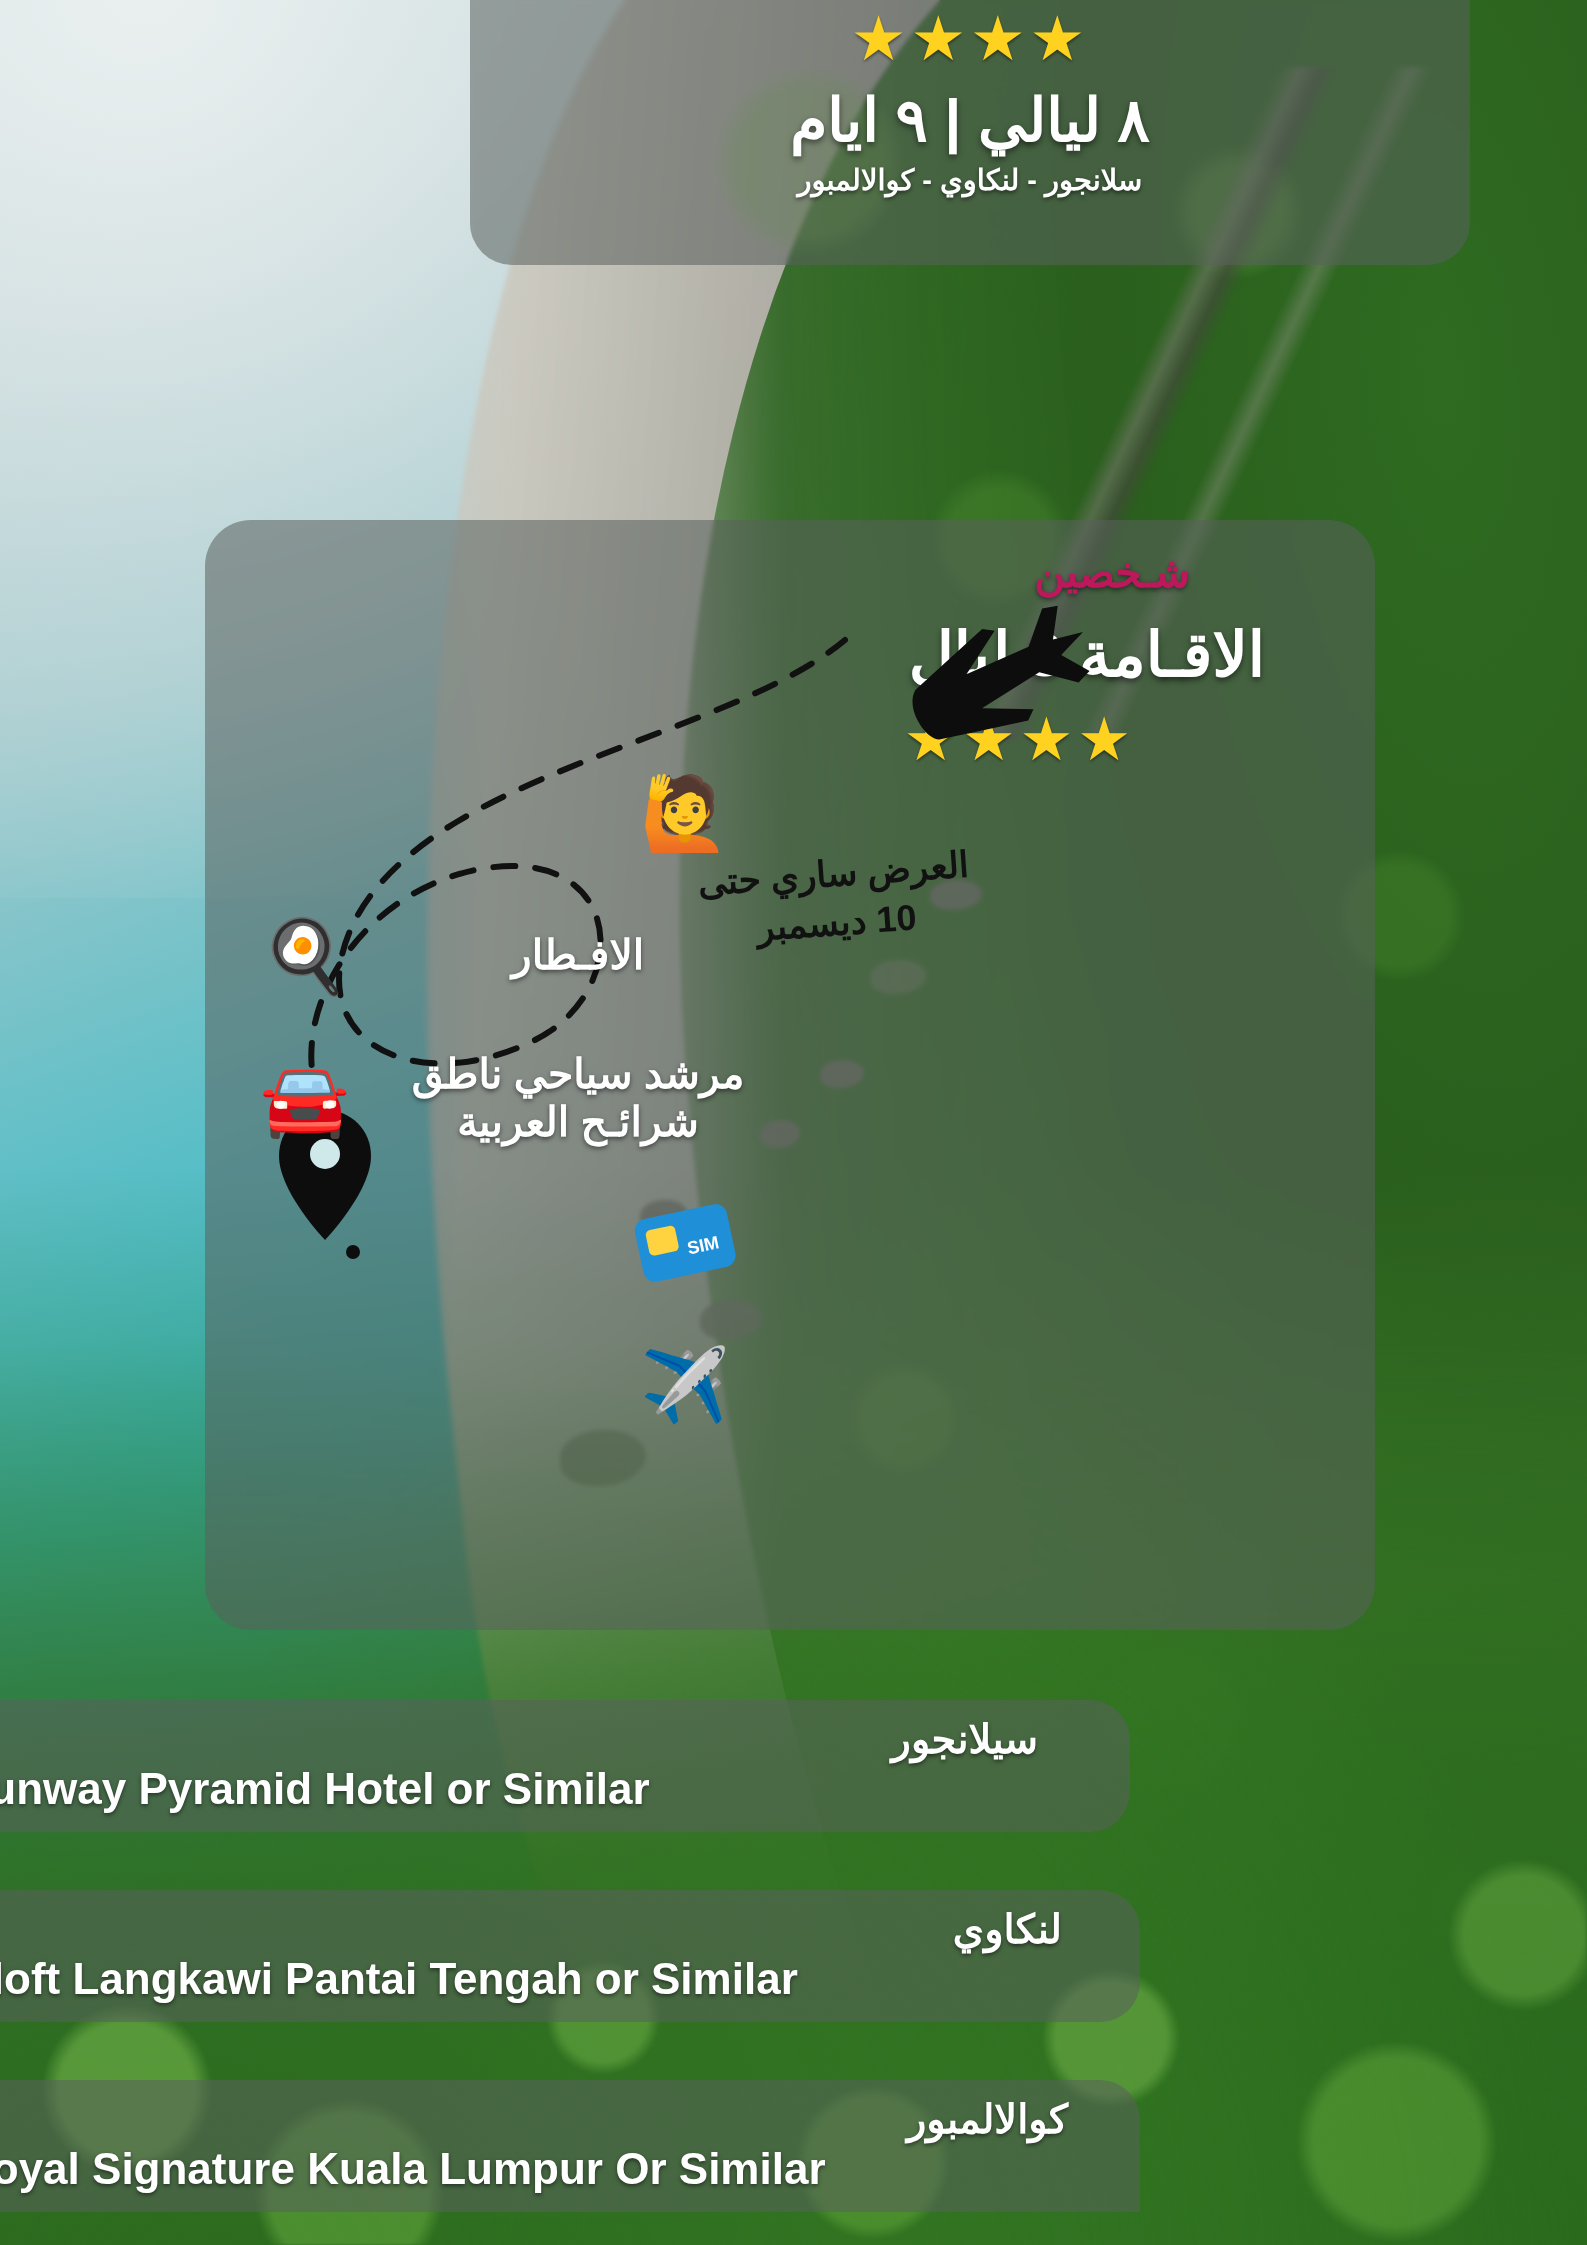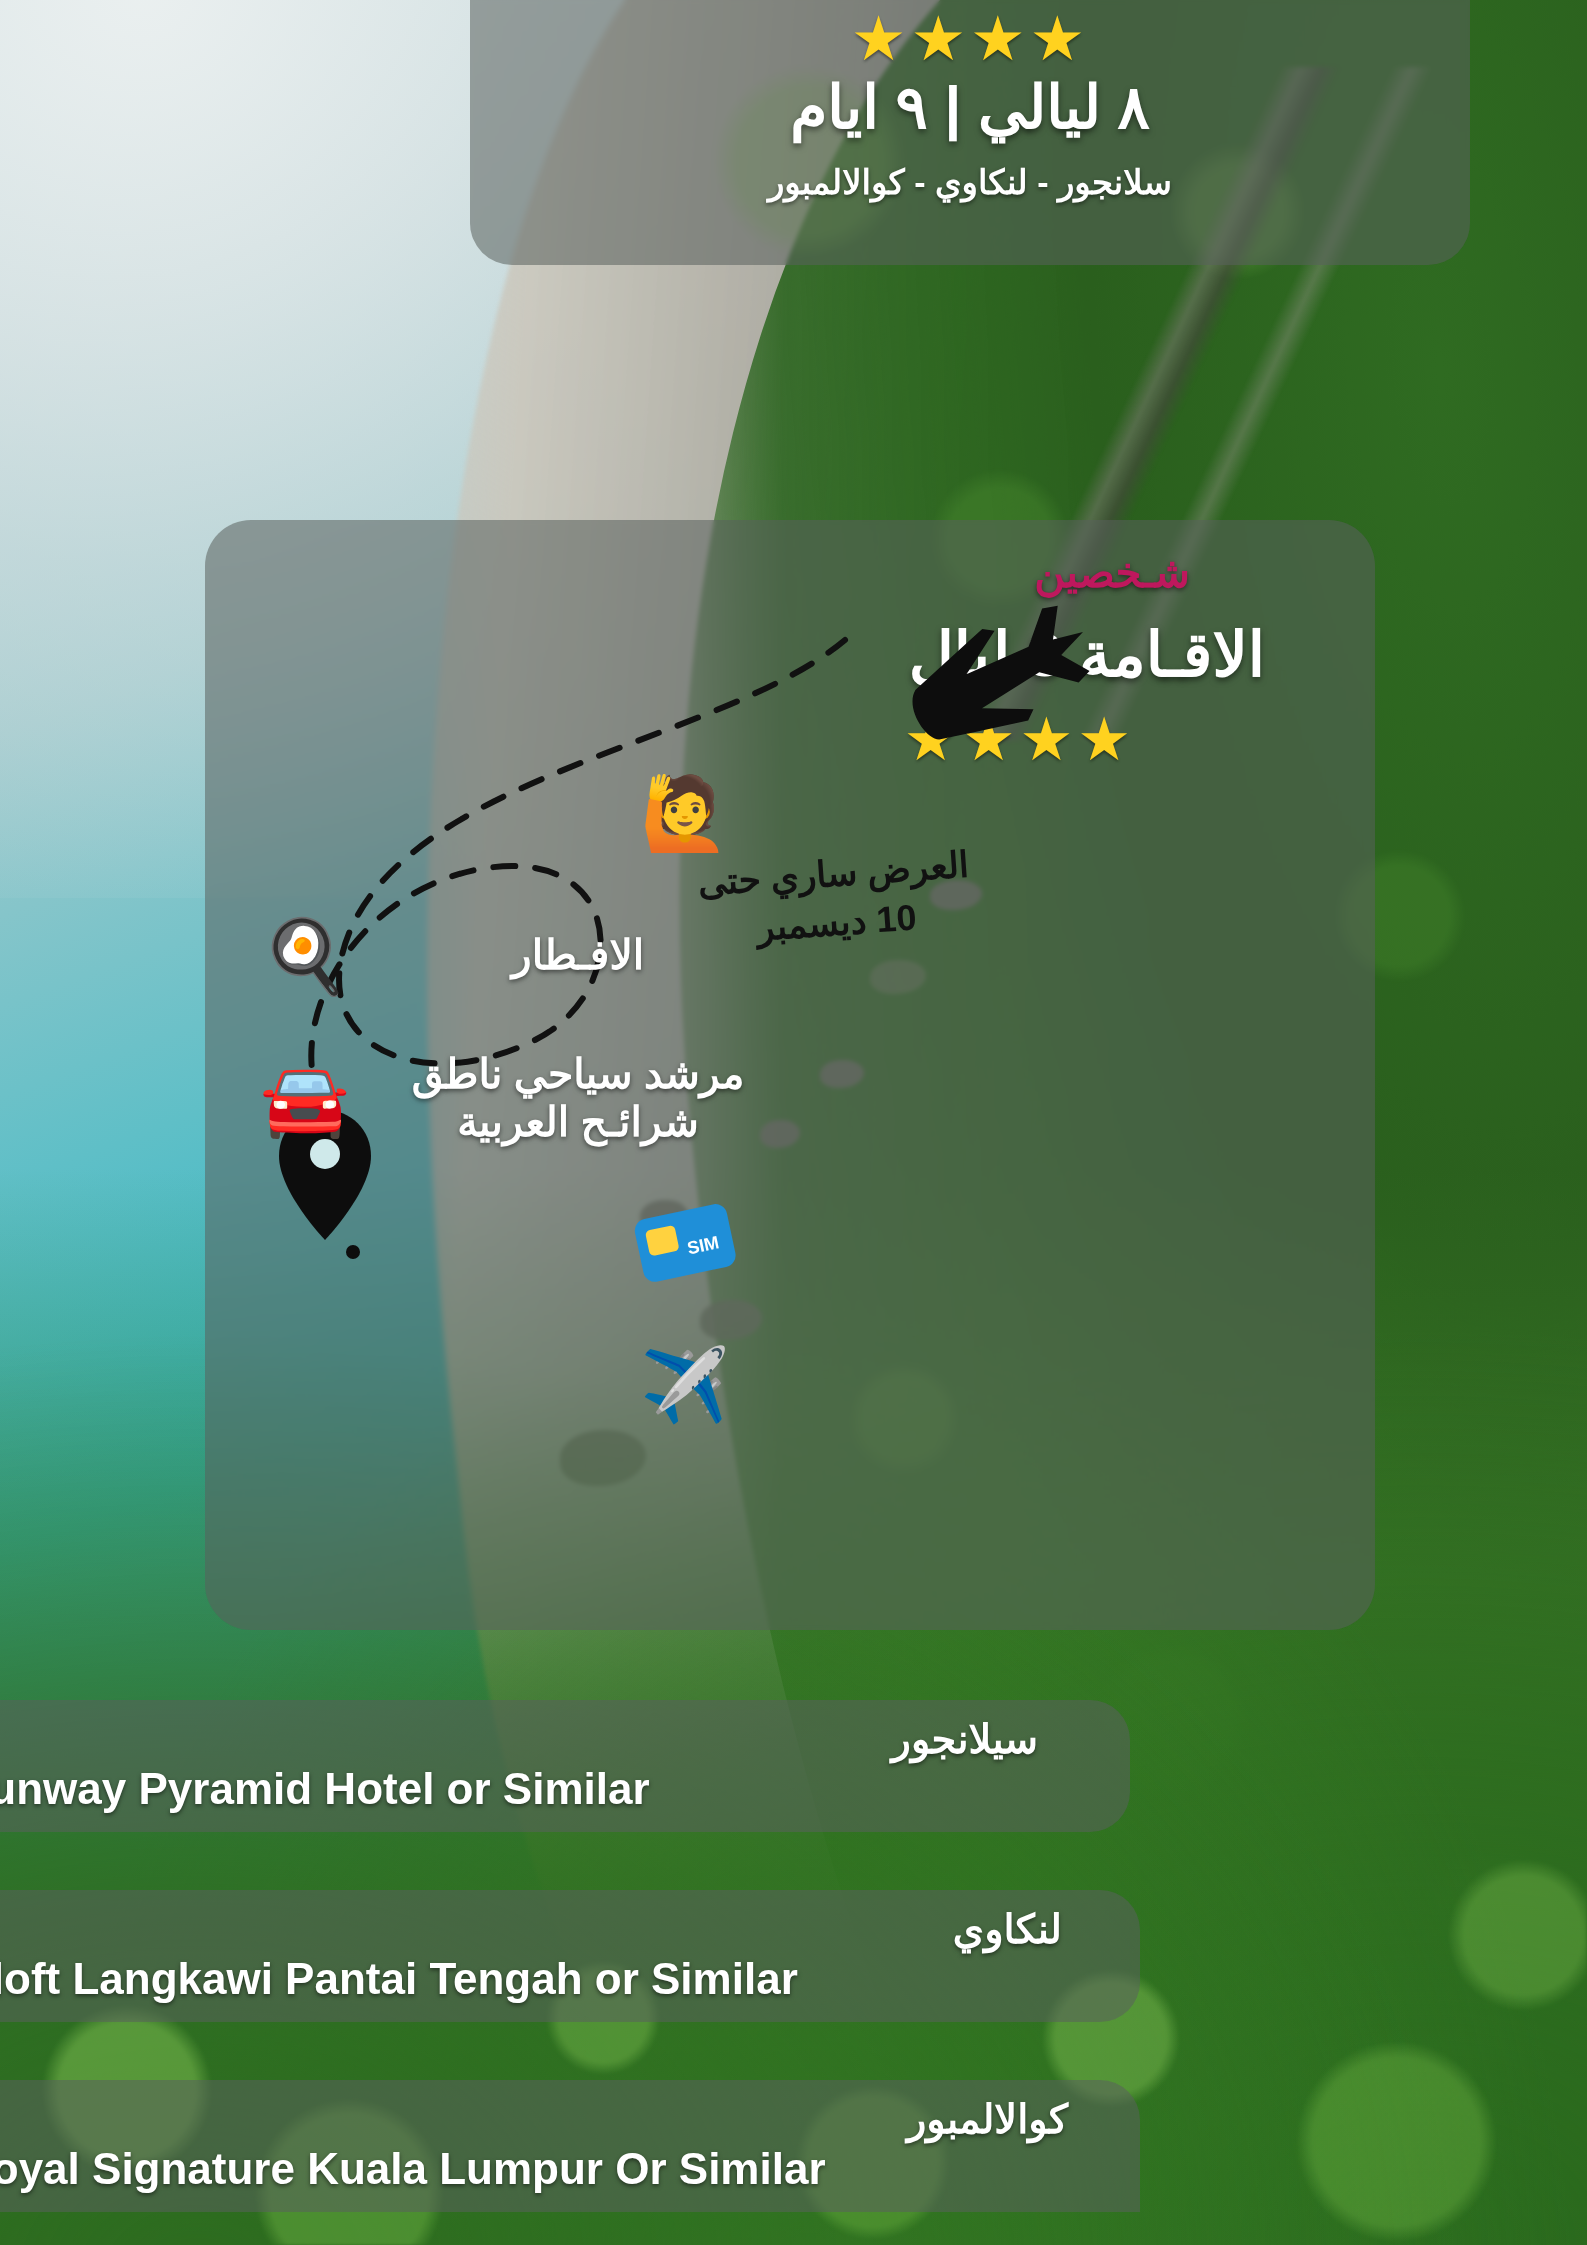--- a/index.html
+++ b/index.html
@@ -152,28 +152,28 @@
     font-size: 68px;
     font-weight: bold;
     letter-spacing: 3px;
     margin-top: 6px;
     text-shadow: 0 3px 6px rgba(0,0,0,.5);
   }
   #offer-duration {
     color: #fff;
     font-size: 60px;
     font-weight: bold;
-    margin-top: 2px;
+    margin-top: 15px;
     text-shadow: 0 3px 6px rgba(0,0,0,.5);
   }
   #offer-route {
     color: #fff;
-    font-size: 34px;
-    font-weight: bold;
-    margin-top: 20px;
+    font-size: 29px;
+    font-weight: bold;
+    margin-top: 8px;
     text-shadow: 0 2px 4px rgba(0,0,0,.5);
   }
 
   
   #main-panel {
     left: 205px;
     top: 520px;
     width: 1170px;
     height: 1110px;
     border-radius: 46px;

